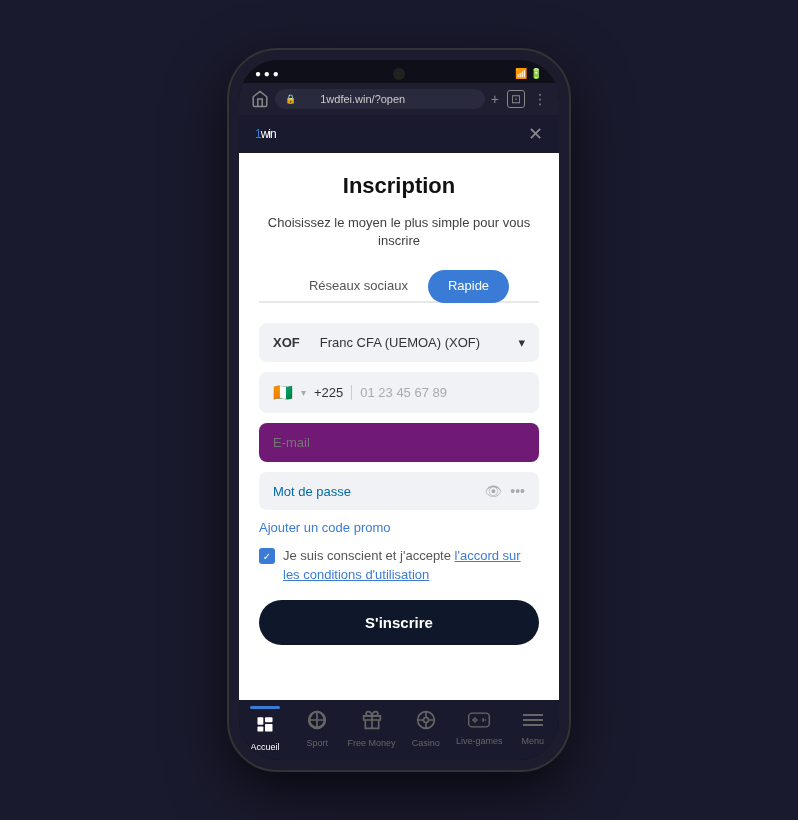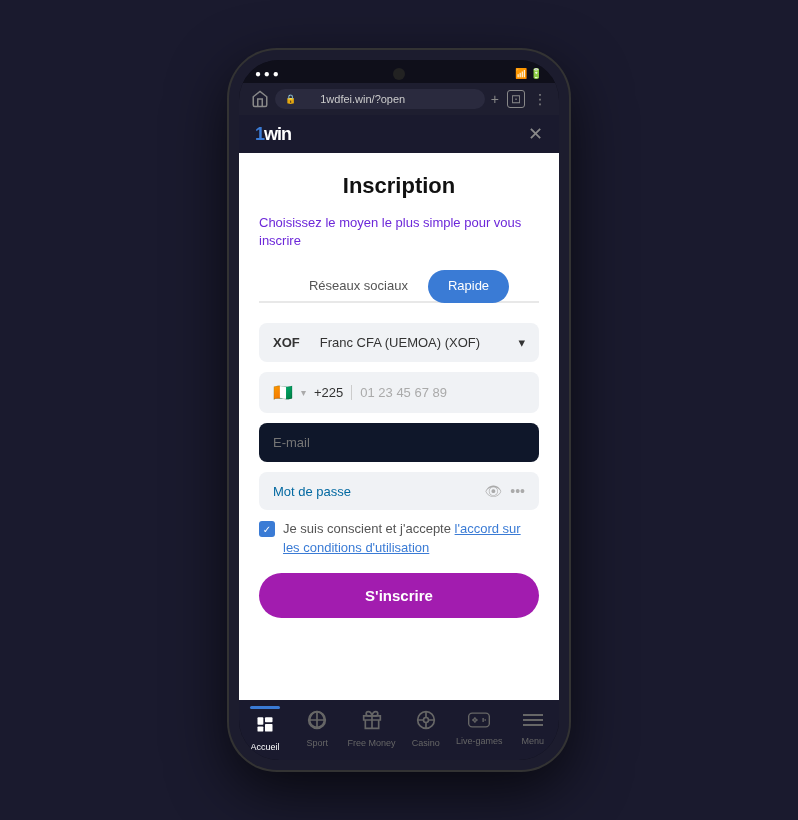--- a/index.html
+++ b/index.html
@@ -108,22 +108,22 @@
       background: #1a1a2e;
       padding: 8px 16px;
       display: flex;
       align-items: center;
       justify-content: space-between;
       flex-shrink: 0;
     }
 
     .app-logo {
       color: white;
-      font-size: 18px;
-      font-weight: 700;
+      font-size: 12px;
+      font-weight: 400;
       letter-spacing: -1px;
     }
 
     .app-logo span {
       color: #3a7bd5;
     }
 
     .close-btn {
       color: #888;
       font-size: 18px;
@@ -140,22 +140,23 @@
 
     .inscription-title {
       text-align: center;
       font-size: 22px;
       font-weight: 700;
       color: #111;
       margin-bottom: 8px;
     }
 
     .inscription-subtitle {
-      font-size: 13px;
-      color: #6d28d9;
+      text-align: center;
+      font-size: 13px;
+      color: #404040;
       margin-bottom: 20px;
       line-height: 1.4;
       margin-top: 15px;
     }
 
     
     .tabs-container {
       display: flex;
       align-items: center;
       justify-content: center;
@@ -236,21 +237,21 @@
     }
 
     .phone-placeholder {
       font-size: 13px;
       color: #aaa;
       flex: 1;
     }
 
     .text-input {
       width: 100%;
-      background: #0f172a;
+      background: #701a75;
       border: none;
       border-radius: 8px;
       padding: 12px 14px;
       font-size: 13px;
       color: #aaa;
       outline: none;
     }
 
     .password-row {
       width: 100%;
@@ -311,21 +312,21 @@
       line-height: 1.4;
     }
 
     .terms-link {
       color: #3a7bd5;
       text-decoration: underline;
     }
 
     .register-btn {
       width: 100%;
-      background: #a21caf;
+      background: #0f172a;
       color: white;
       border: none;
       border-radius: 24px;
       padding: 14px;
       font-size: 15px;
       font-weight: 600;
       cursor: pointer;
     }
 
     .login-row {
@@ -468,20 +469,21 @@
         <div class="password-row">
           <span class="password-placeholder">Mot de passe</span>
           <div class="password-icons">
             <span>👁</span>
             <span>•••</span>
           </div>
         </div>
       </div>
 
       
+      <a class="promo-link">Ajouter un code promo</a>
 
       
       <div class="terms-row">
         <div class="checkbox-checked">✓</div>
         <span class="terms-text">
           <span>Je suis conscient et j'accepte </span><a class="terms-link">l'accord sur les conditions d'utilisation</a>
         </span>
       </div>
 
       

